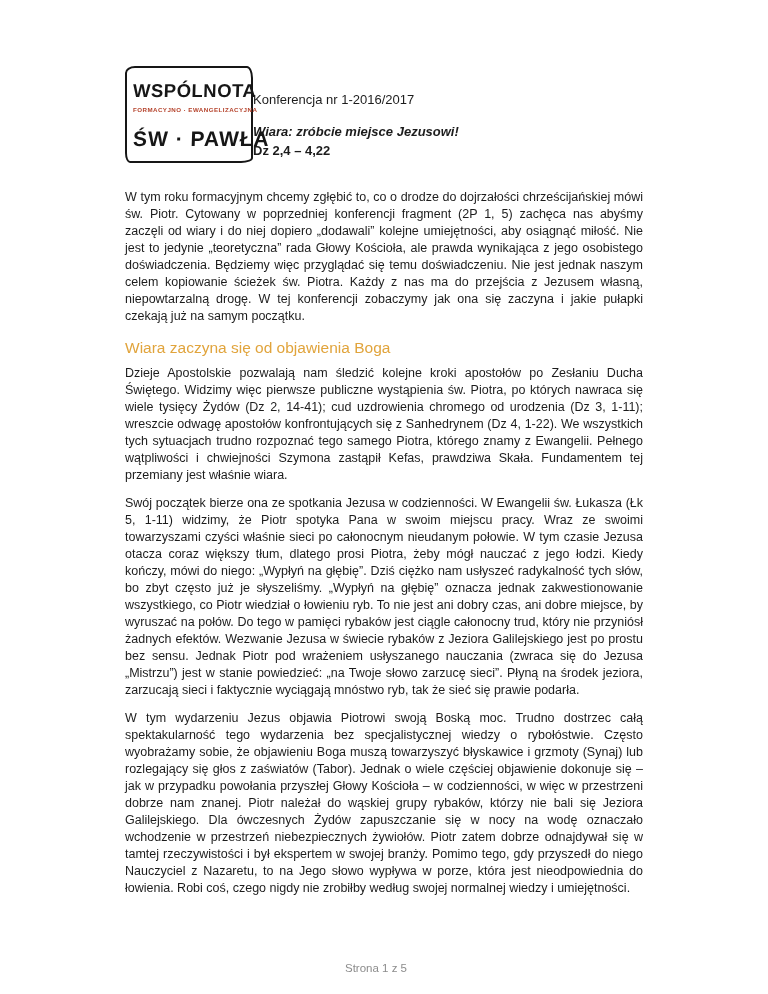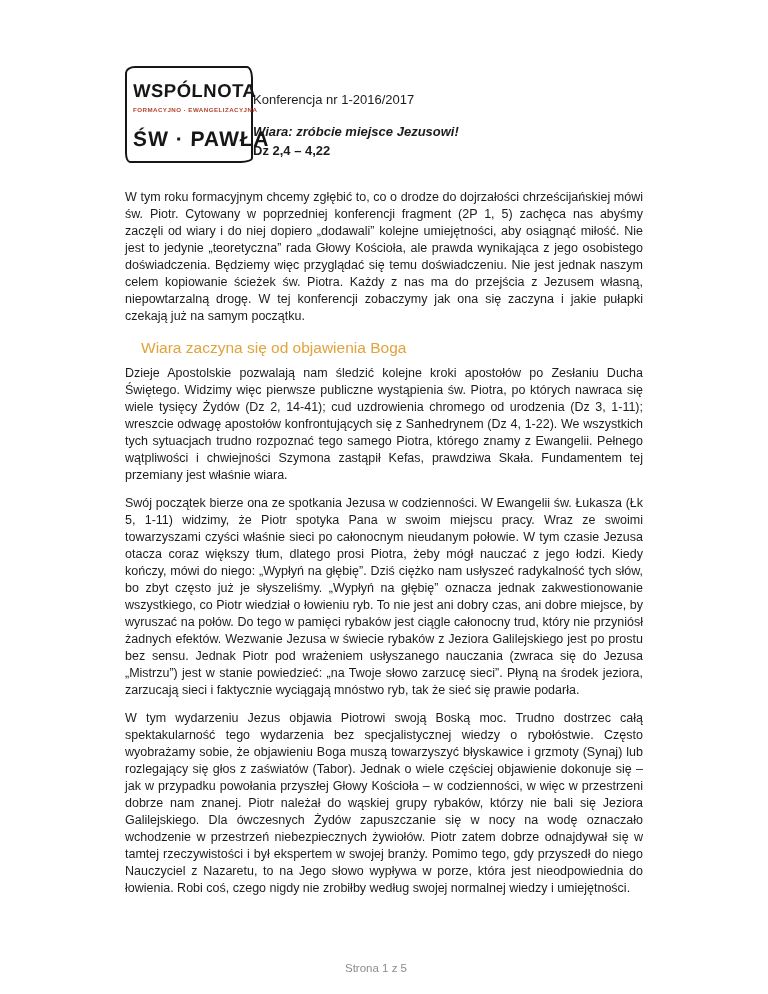--- a/index.html
+++ b/index.html
@@ -74,21 +74,21 @@
     text-align:justify;
     hyphens:auto;
   }
   .body-text p{
     margin:0 0 11px 0;
   }
   .section-heading{
     font-size:15.5px;
     font-weight:normal;
     color:var(--heading-color,#e1a43c);
-    margin:14px 0 9px 16px;
+    margin:14px 0 9px 0;
     text-align:left;
   }
   .footer{
     position:absolute;
     left:0;
     right:16px;
     bottom:20px;
     text-align:center;
     color:var(--footer-color,#8c8c8c);
     font-size:11.5px;

